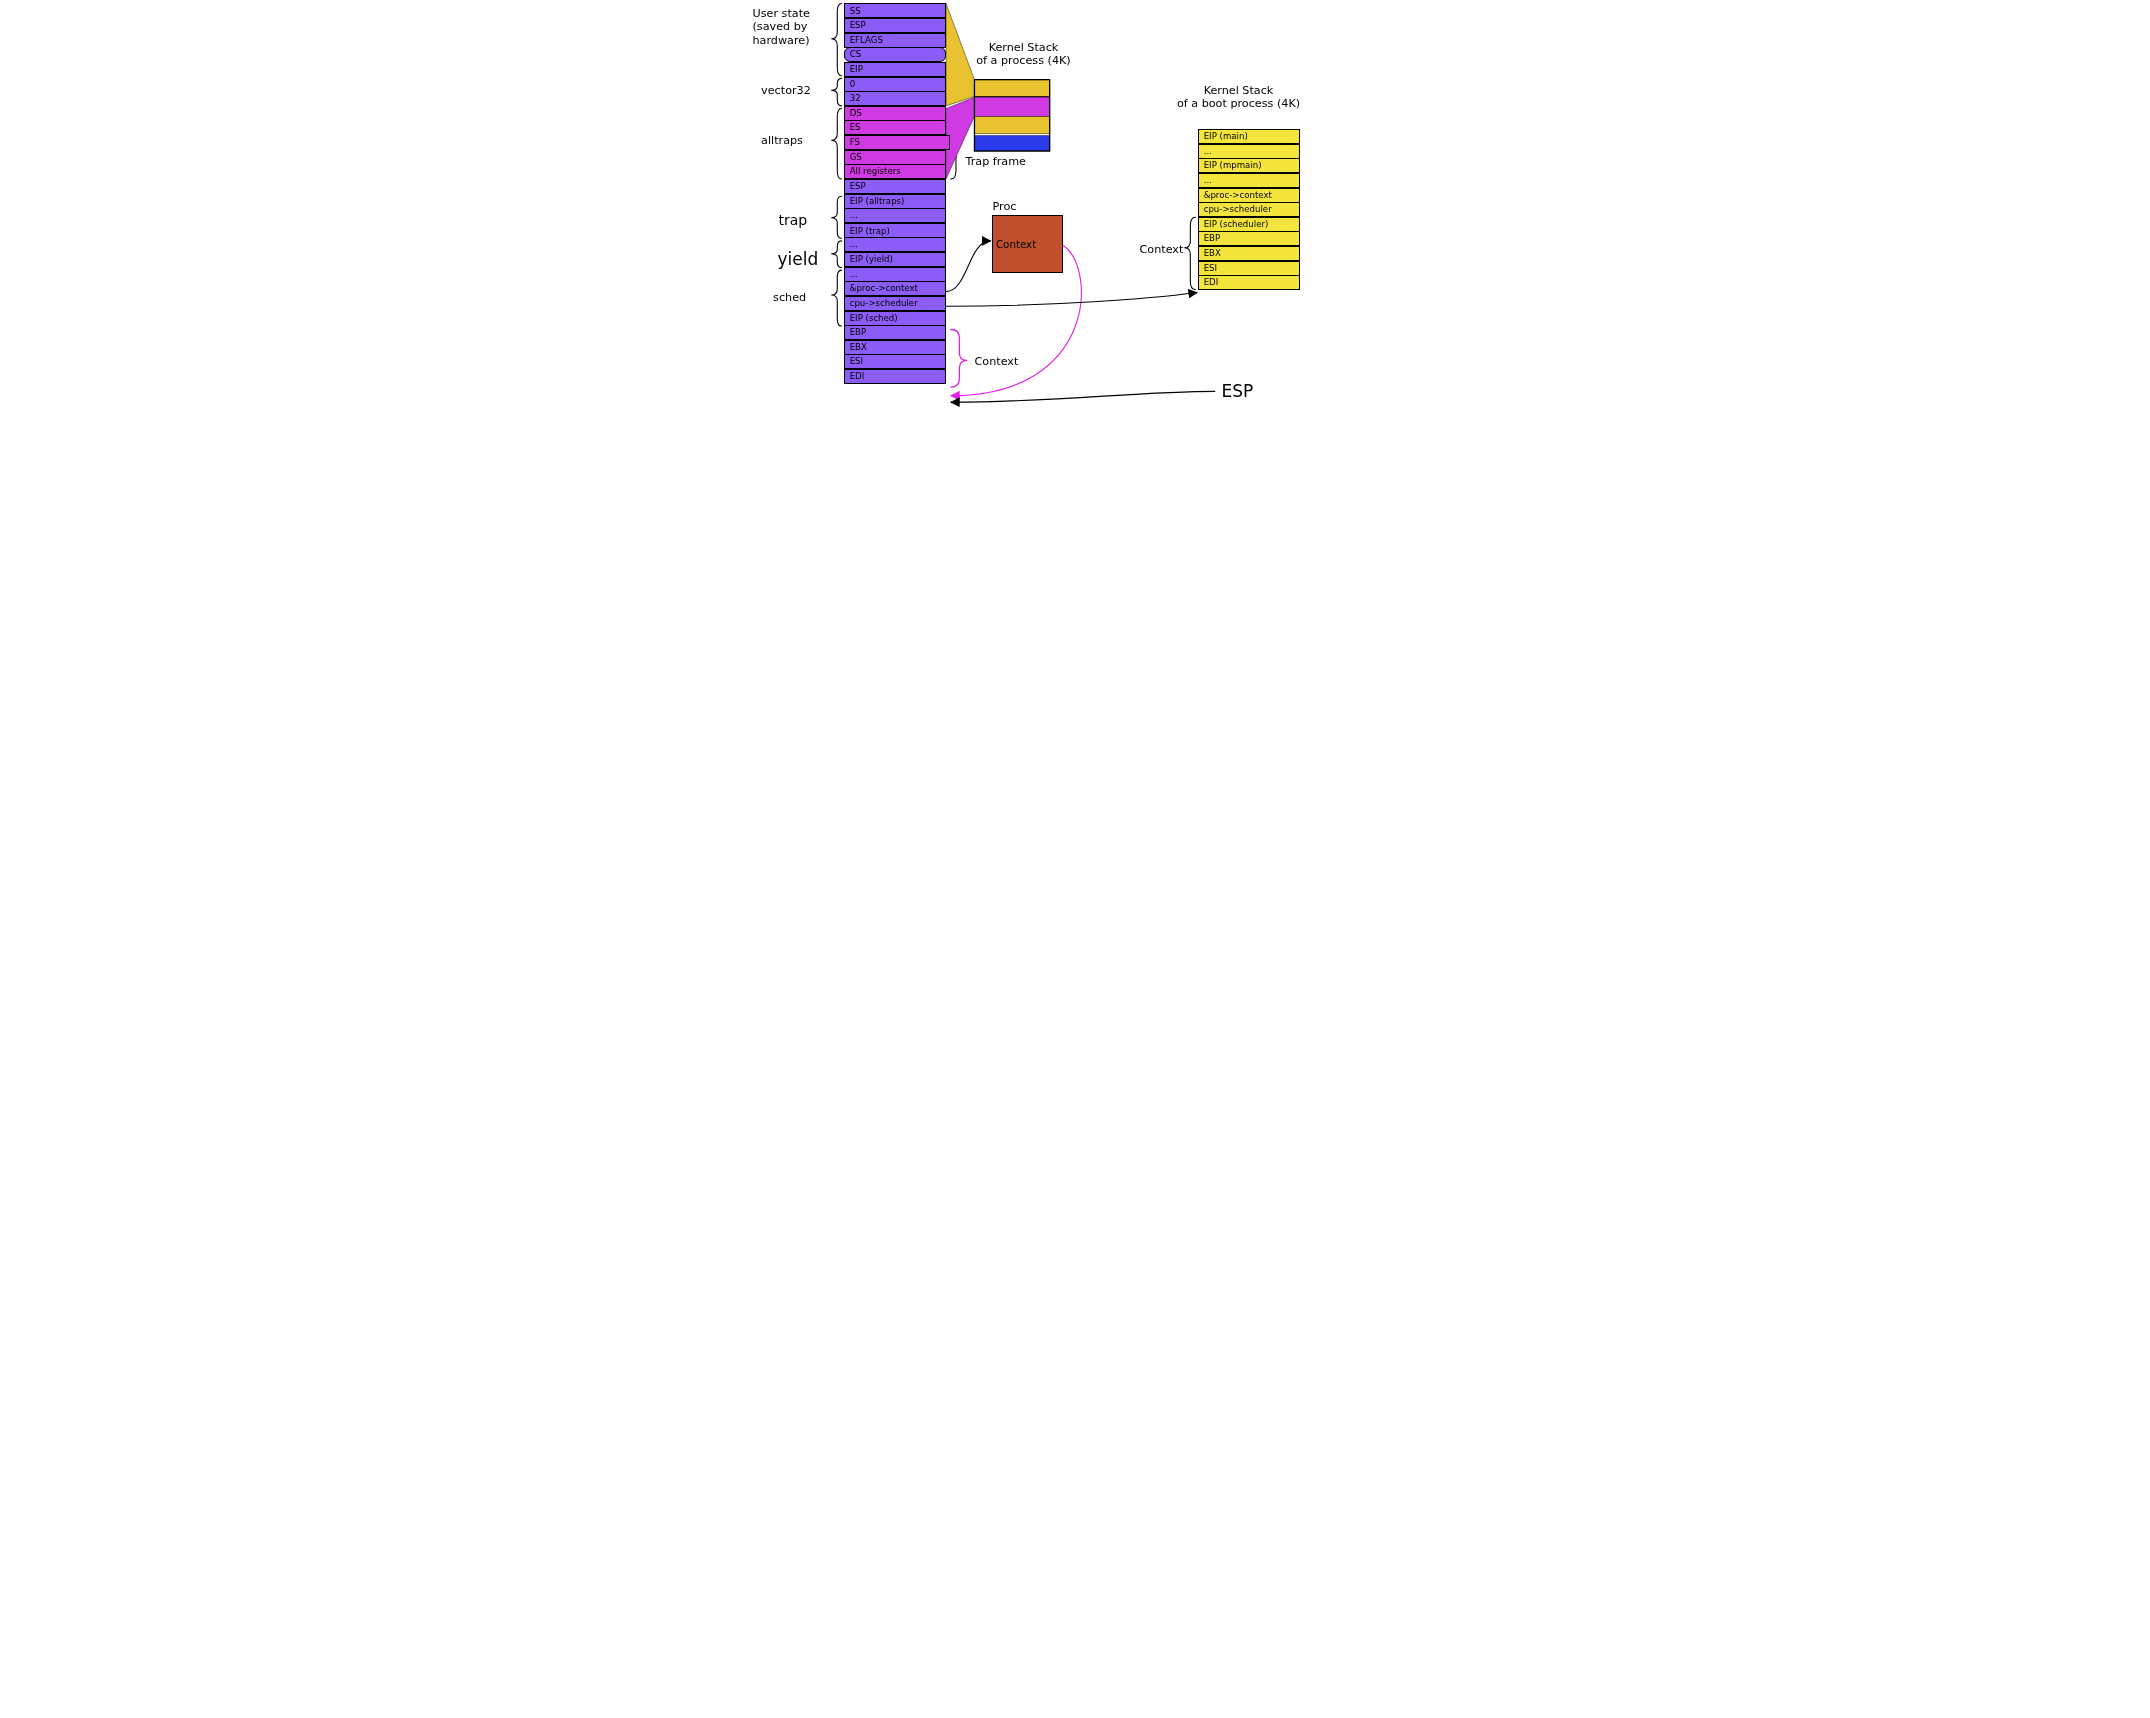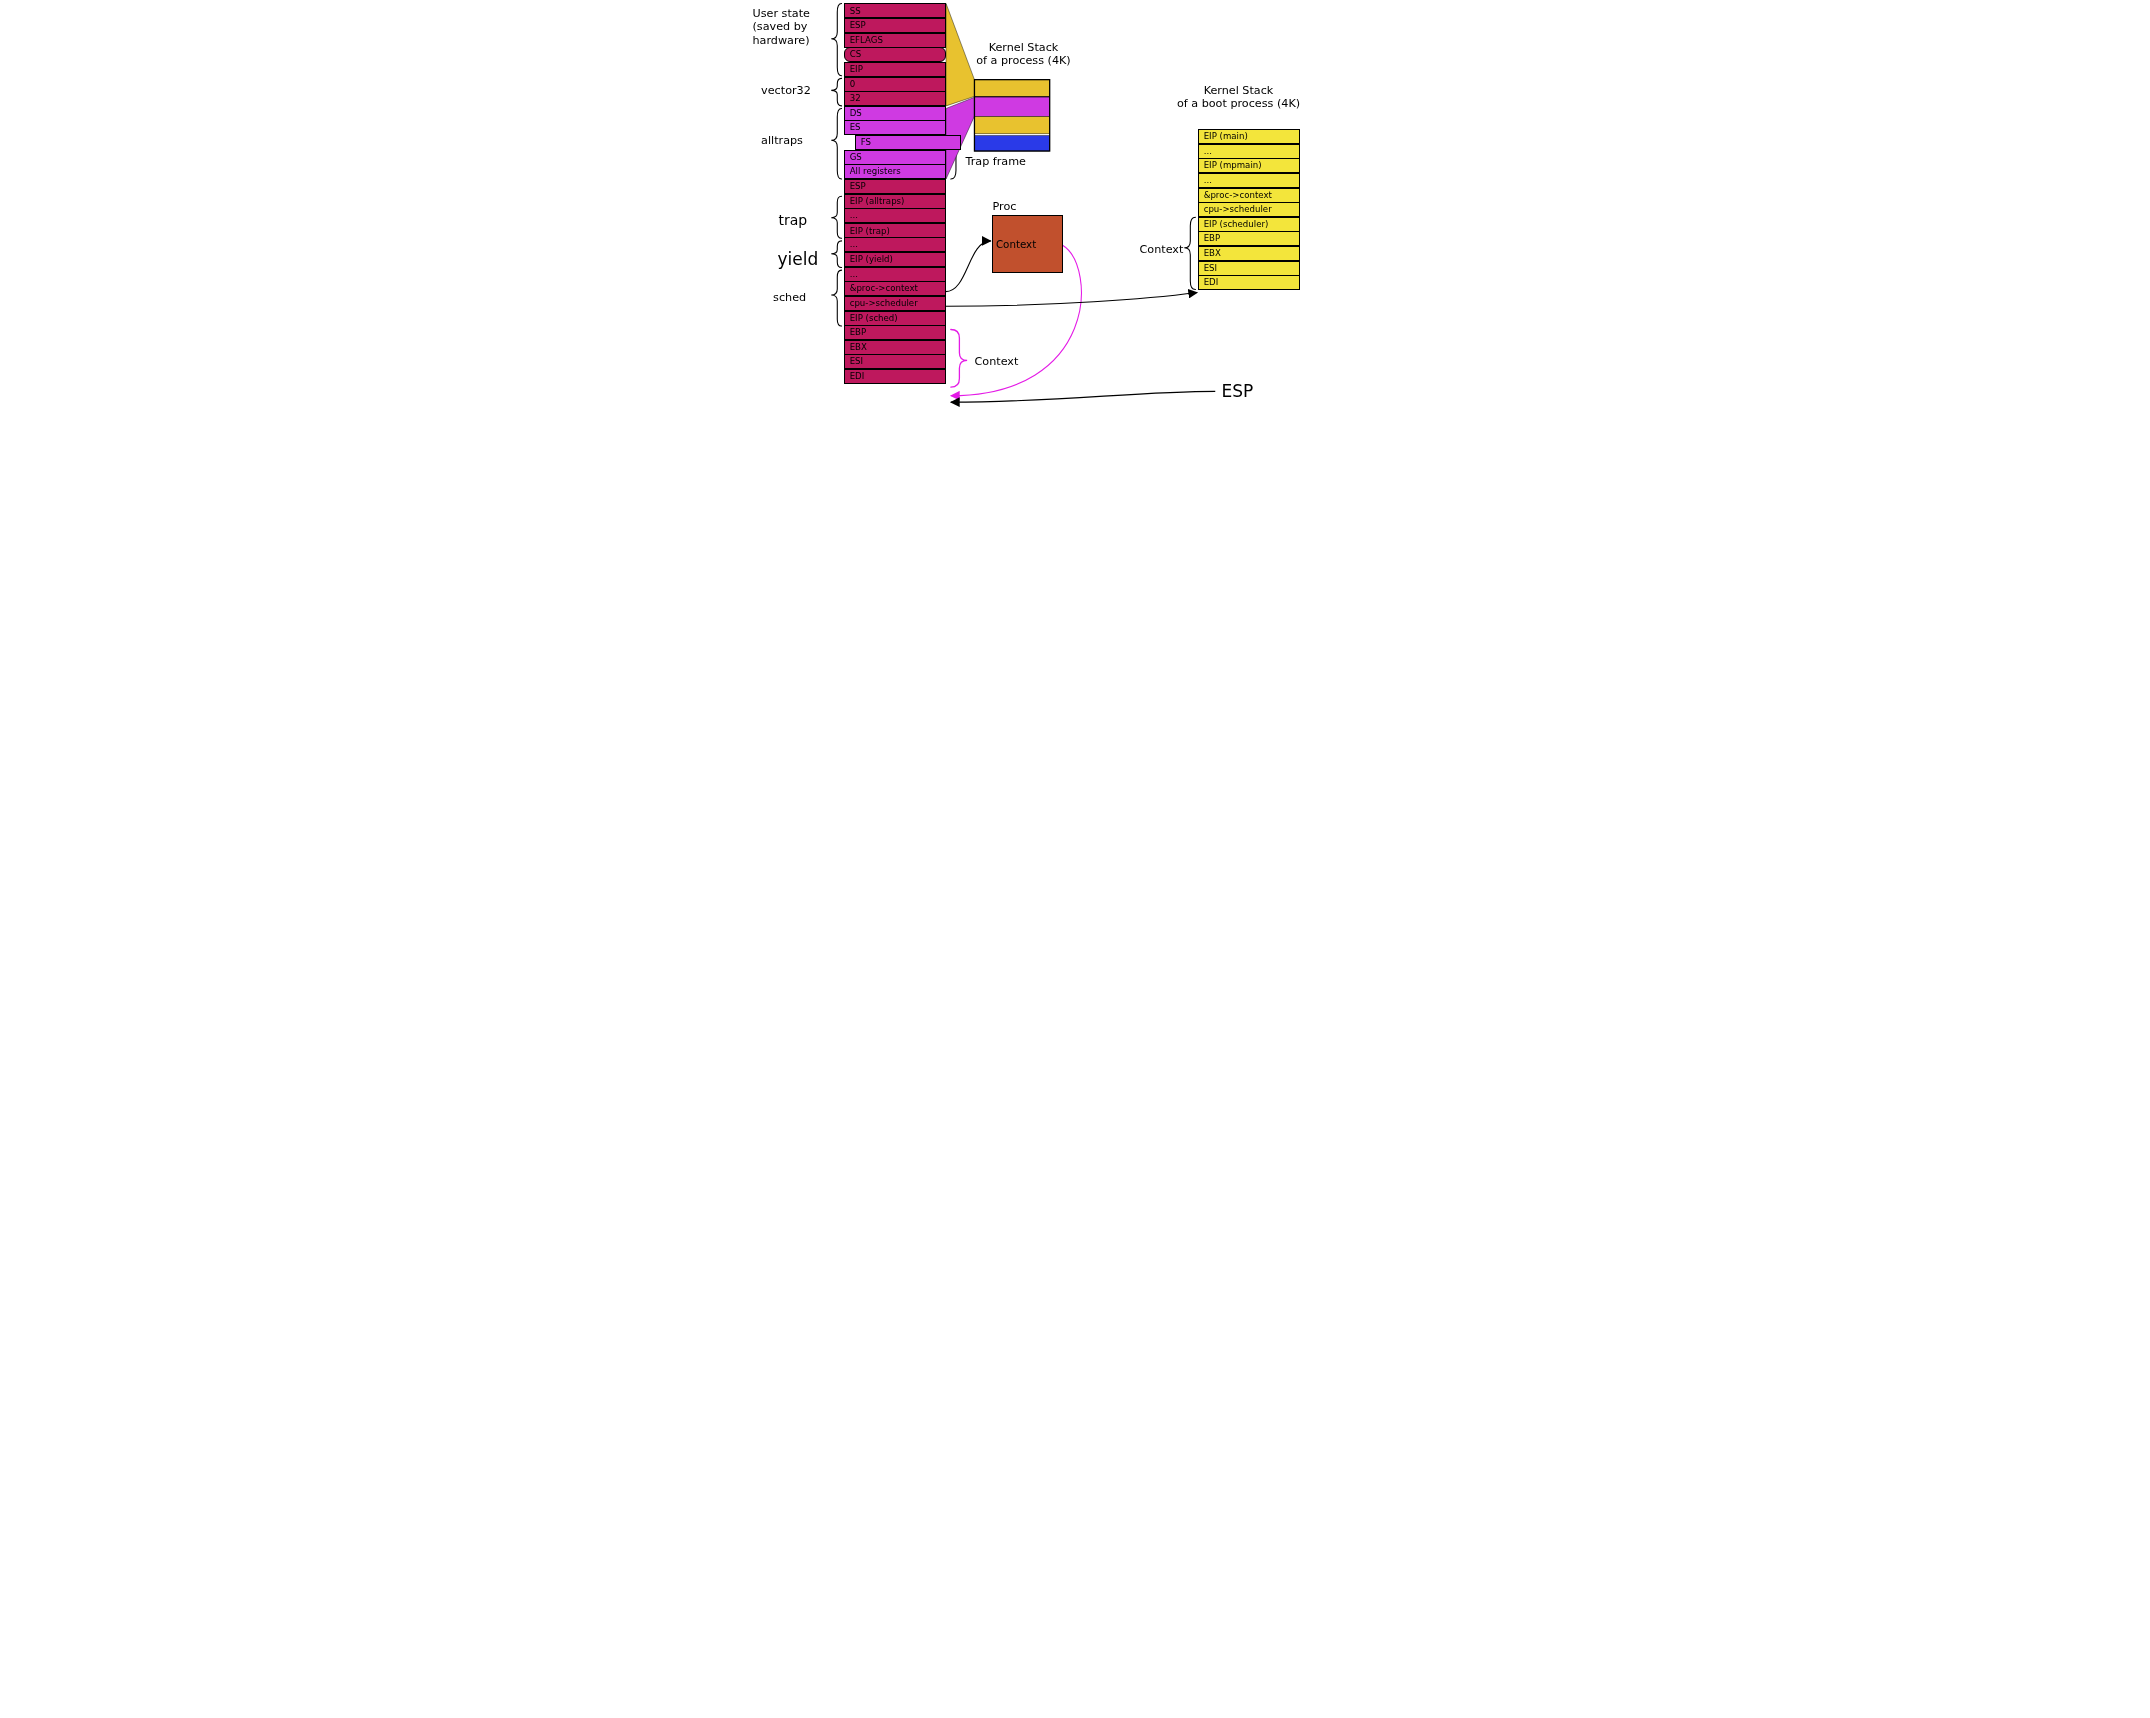--- a/index.html
+++ b/index.html
@@ -23,21 +23,21 @@
   }
   .cell {
     position: absolute;
     box-sizing: border-box;
     border: 0.4px solid #000;
     display: flex;
     align-items: center;
     padding-left: 5.2px;
     font-size: 8.6px;
   }
-  .yellow { background: #be185d; }
+  .yellow { background: #8b5cf6; }
   .magenta { background: #cf3ae2; }
   .yellow2 { background: #f3e53b; }
   .svg-layer {
     position: absolute;
     left: 0; top: 0;
     width: 645px;
     height: 456px;
     pointer-events: none;
   }
   .brace {
@@ -152,21 +152,21 @@
   <div id="main-stack">
       <div class="cell yellow" style="left: 91px; top: 3.4px; width: 102px; height: 14.6px;">SS</div>
       <div class="cell yellow" style="left: 91px; top: 18px; width: 102px; height: 14.6px;">ESP</div>
       <div class="cell yellow" style="left: 91px; top: 33px; width: 102px; height: 14.6px;">EFLAGS</div>
       <div class="cell yellow" style="left: 91px; top: 47px; width: 102px; height: 14.6px; border-radius: 6px;">CS</div>
       <div class="cell yellow" style="left: 91px; top: 62px; width: 102px; height: 14.6px;">EIP</div>
       <div class="cell yellow" style="left: 91px; top: 77px; width: 102px; height: 14.6px;">0</div>
       <div class="cell yellow" style="left: 91px; top: 91px; width: 102px; height: 14.6px;">32</div>
       <div class="cell magenta" style="left: 91px; top: 106px; width: 102px; height: 14.6px; text-align: center;">DS</div>
       <div class="cell magenta" style="left: 91px; top: 120px; width: 102px; height: 14.6px;">ES</div>
-      <div class="cell magenta" style="left: 102px; top: 135px; width: 106px; height: 14.6px;">FS</div>
+      <div class="cell magenta" style="left: 91px; top: 135px; width: 106px; height: 14.6px;">FS</div>
       <div class="cell magenta" style="left: 91px; top: 150px; width: 102px; height: 14.6px;">GS</div>
       <div class="cell magenta" style="left: 91px; top: 164px; width: 102px; height: 14.6px;">All registers</div>
       <div class="cell yellow" style="left: 91px; top: 179px; width: 102px; height: 14.6px;">ESP</div>
       <div class="cell yellow" style="left: 91px; top: 194px; width: 102px; height: 14.6px;">EIP (alltraps)</div>
       <div class="cell yellow" style="left: 91px; top: 208px; width: 102px; height: 14.6px;">...</div>
       <div class="cell yellow" style="left: 91px; top: 223px; width: 102px; height: 15px;">EIP (trap)</div>
       <div class="cell yellow" style="left: 91px; top: 237px; width: 102px; height: 14.6px;">...</div>
       <div class="cell yellow" style="left: 91px; top: 252px; width: 102px; height: 14.6px;">EIP (yield)</div>
       <div class="cell yellow" style="left: 91px; top: 267px; width: 102px; height: 14.6px;">...</div>
       <div class="cell yellow" style="left: 91px; top: 281px; width: 102px; height: 14.6px;">&amp;proc-&gt;context</div>

